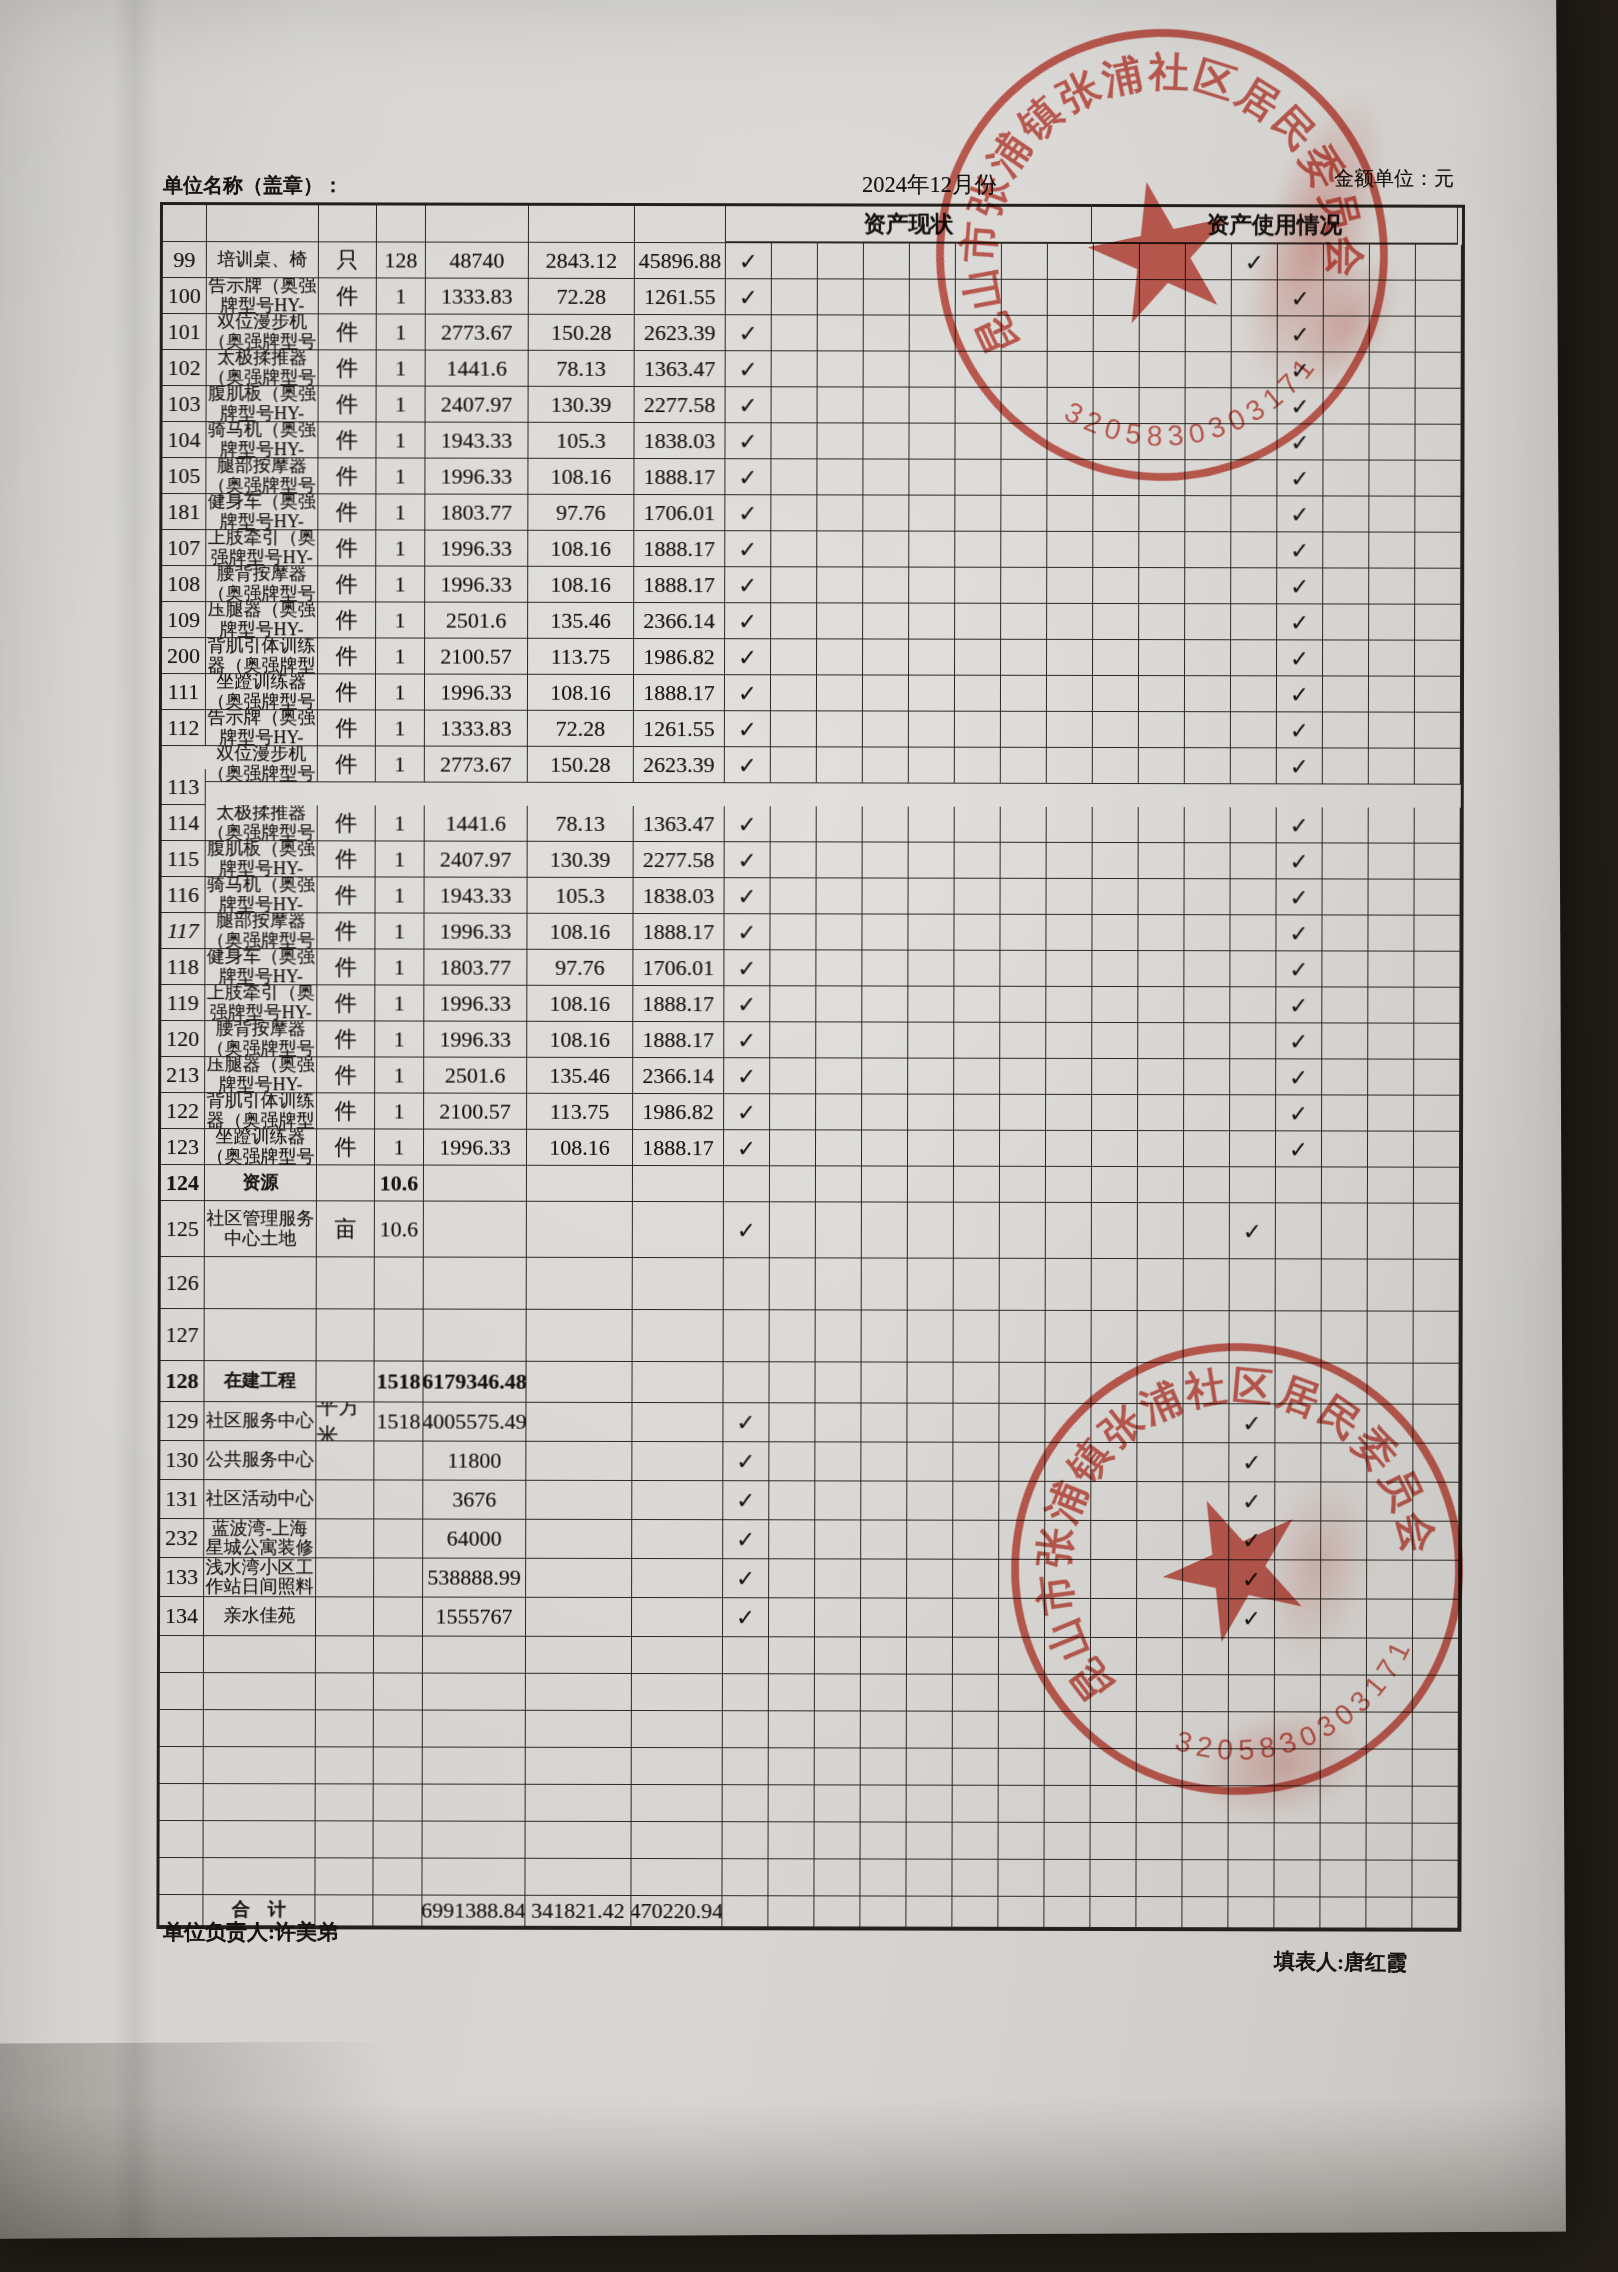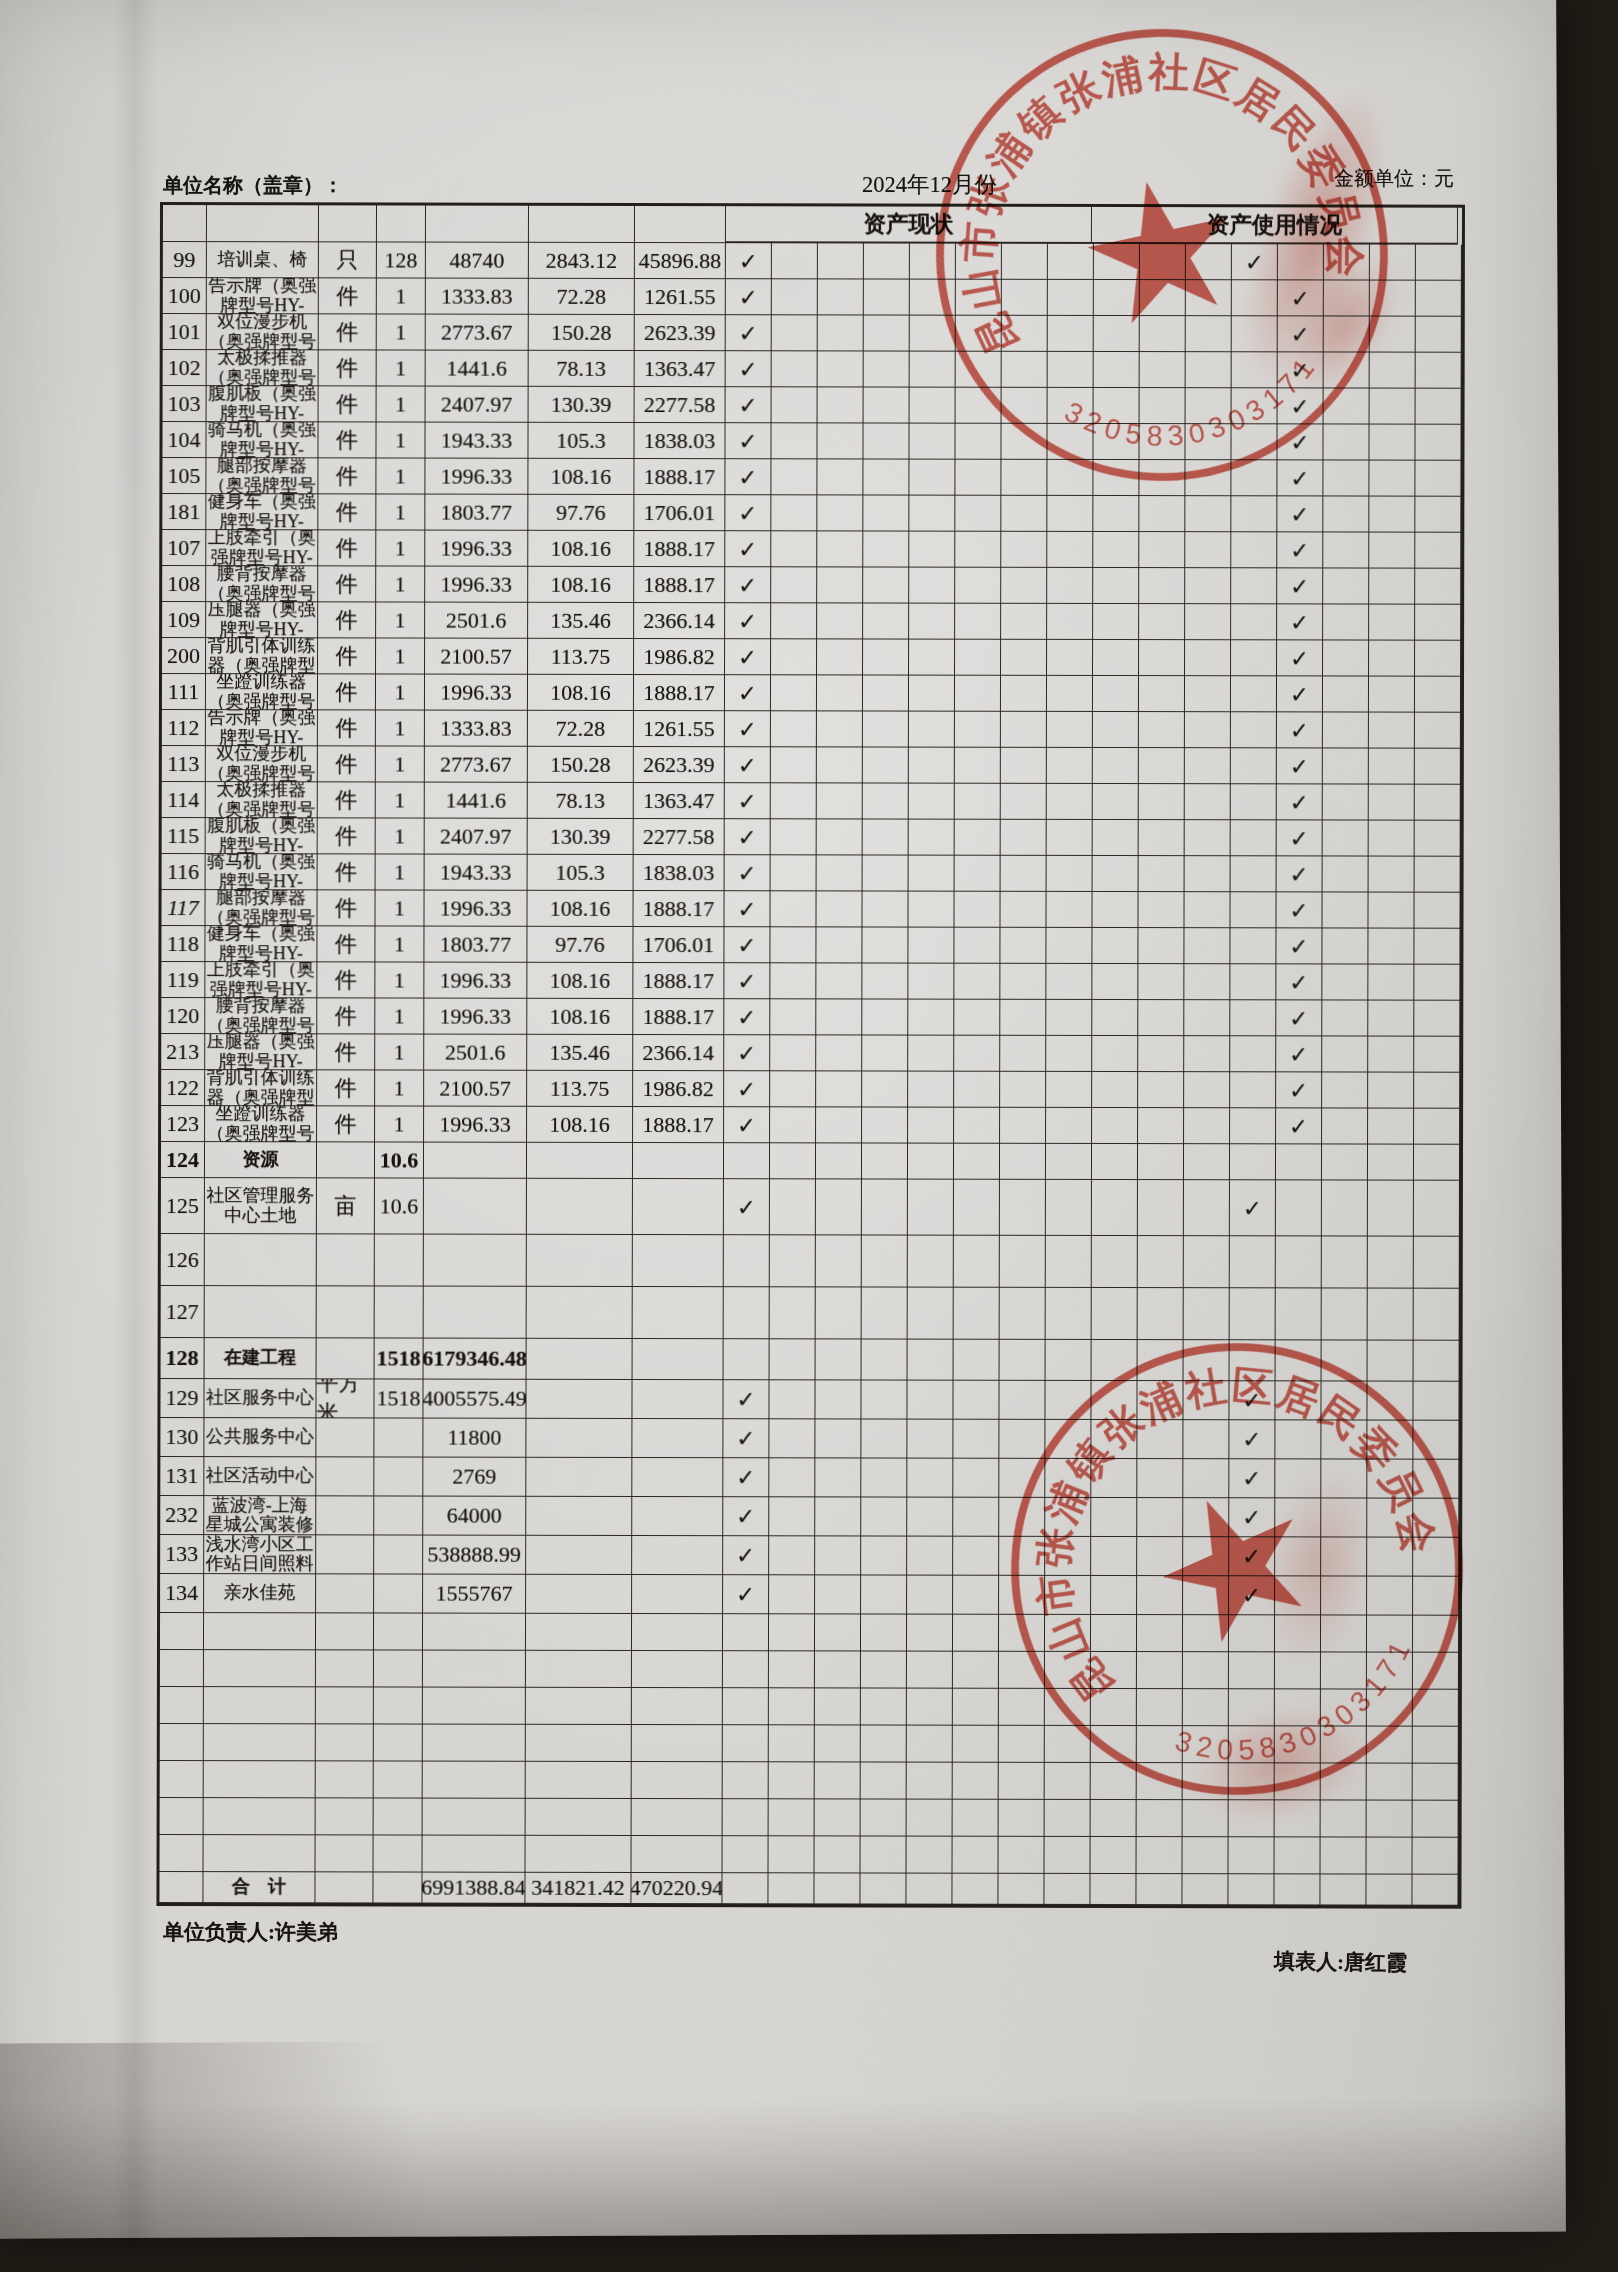--- a/index.html
+++ b/index.html
@@ -690,21 +690,21 @@
         <div class="tc check" style="width: 46px; height: 36px;"></div>
         <div class="tc check" style="width: 46px; height: 36px;"></div>
         <div class="tc check" style="width: 46px; height: 36px;">
           <span class="nm">✓</span>
         </div>
         <div class="tc check" style="width: 46px; height: 36px;"></div>
         <div class="tc check" style="width: 46px; height: 36px;"></div>
         <div class="tc check" style="width: 46px; height: 36px;"></div>
       </div>
       <div class="trow">
-        <div class="tc idx" style="width: 44px; height: 36px;">
+        <div class="tc idx" style="width: 44px; height: 36px; margin-top: 23px;">
           <span class="nm">113</span>
         </div>
         <div class="tc name" style="width: 112px; height: 36px;">
           <span class="nm">双位漫步机（奥强牌型号</span>
         </div>
         <div class="tc num" style="width: 58px; height: 36px;">
           <span class="nm">件</span>
         </div>
         <div class="tc num" style="width: 49px; height: 36px;">
           <span class="nm">1</span>
@@ -1401,21 +1401,21 @@
       <div class="trow">
         <div class="tc idx" style="width: 44px; height: 39px;">
           <span class="nm">131</span>
         </div>
         <div class="tc name" style="width: 112px; height: 39px;">
           <span class="nm">社区活动中心</span>
         </div>
         <div class="tc num" style="width: 58px; height: 39px;"></div>
         <div class="tc num" style="width: 49px; height: 39px;"></div>
         <div class="tc num" style="width: 103px; height: 39px;">
-          <span class="nm">2769</span>
+          <span class="nm">3676</span>
         </div>
         <div class="tc num" style="width: 106px; height: 39px;"></div>
         <div class="tc num" style="width: 91px; height: 39px;"></div>
         <div class="tc check" style="width: 46px; height: 39px;">
           <span class="nm">✓</span>
         </div>
         <div class="tc check" style="width: 46px; height: 39px;"></div>
         <div class="tc check" style="width: 46px; height: 39px;"></div>
         <div class="tc check" style="width: 46px; height: 39px;"></div>
         <div class="tc check" style="width: 46px; height: 39px;"></div>

